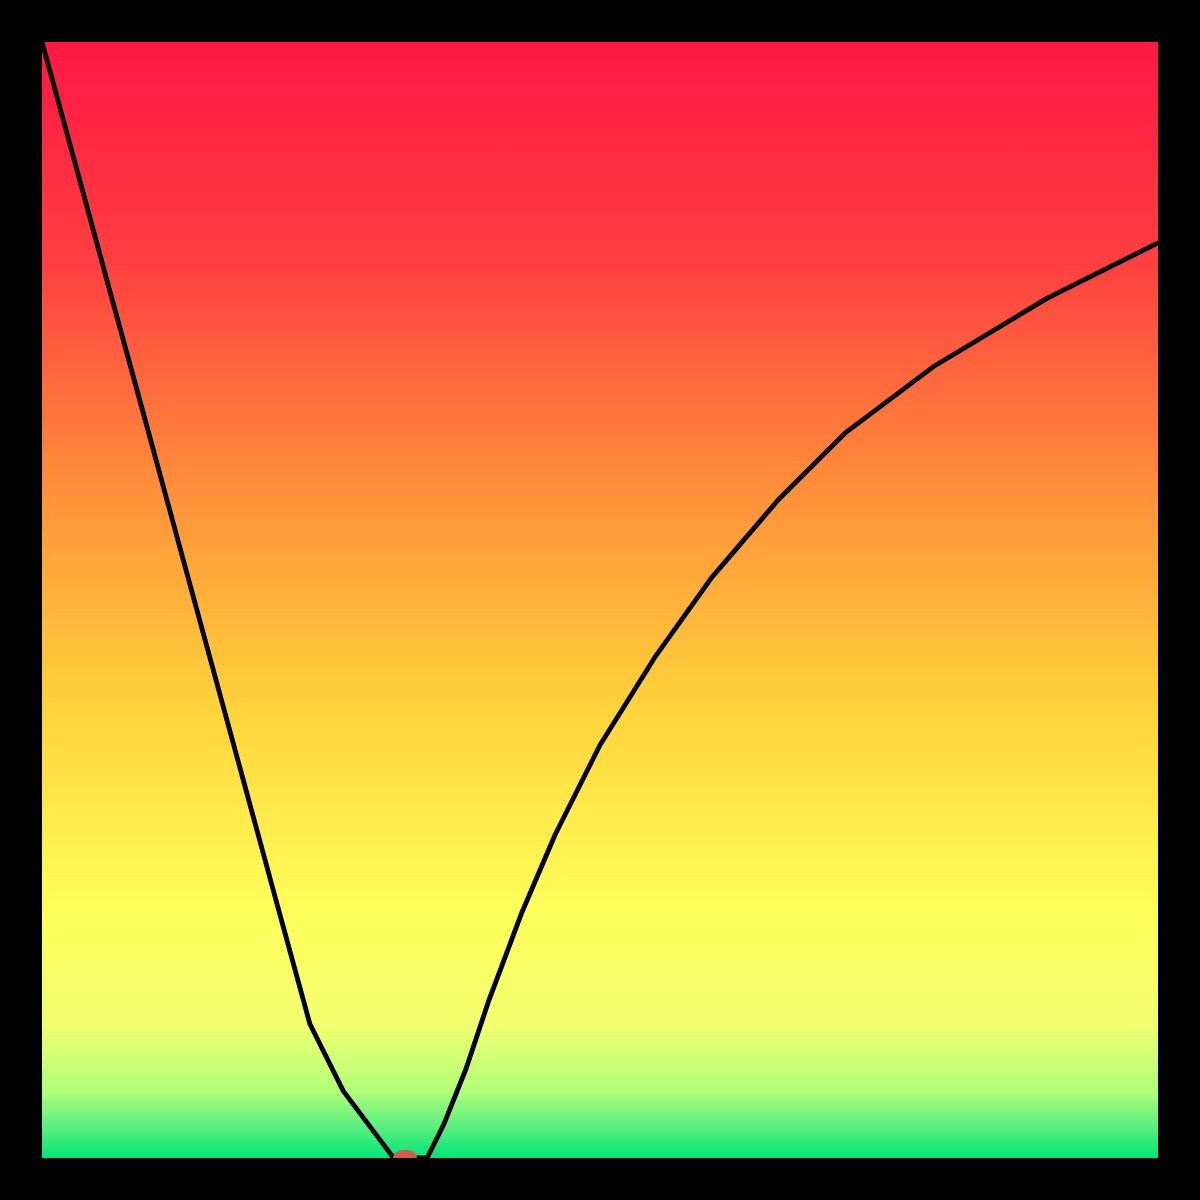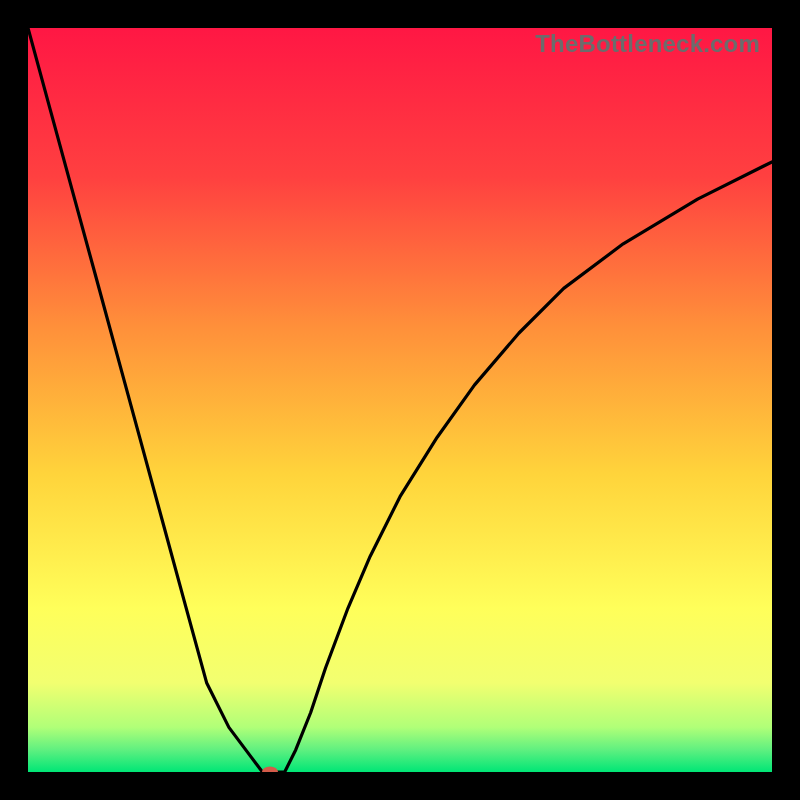--- a/index.html
+++ b/index.html
@@ -59,15 +59,14 @@
       </defs>
       <rect x="0" y="0" width="744" height="744" fill="url(#bg)"></rect>
     </svg>
 
     <svg class="curve" viewBox="0 0 744 744" preserveAspectRatio="none">
       <path id="curvePath" d="M0.0 0.0 L22.3 81.8 L44.6 163.7 L67.0 245.5 L89.3 327.4 L111.6 409.2 L133.9 491.0 L156.2 572.9 L178.6 654.7 L200.9 699.4 L223.2 729.1 L234.4 744.0 L245.5 744.0 L256.7 744.0 L267.8 721.7 L282.7 684.5 L297.6 639.8 L319.9 580.3 L342.2 528.2 L372.0 468.7 L409.2 409.2 L446.4 357.1 L491.0 305.0 L535.7 260.4 L595.2 215.8 L669.6 171.1 L744.0 133.9" fill="none" stroke="#000" stroke-width="3.2" stroke-linejoin="round" stroke-linecap="round"></path>
     </svg>
 
     <div class="marker" id="marker" style="left: 241.8px; top: 744px; background: rgb(212, 91, 74);"></div>
 
-    <div class="watermark">TheBottleneck.com</div>
   </div>
 </div>
 
 </body></html>

